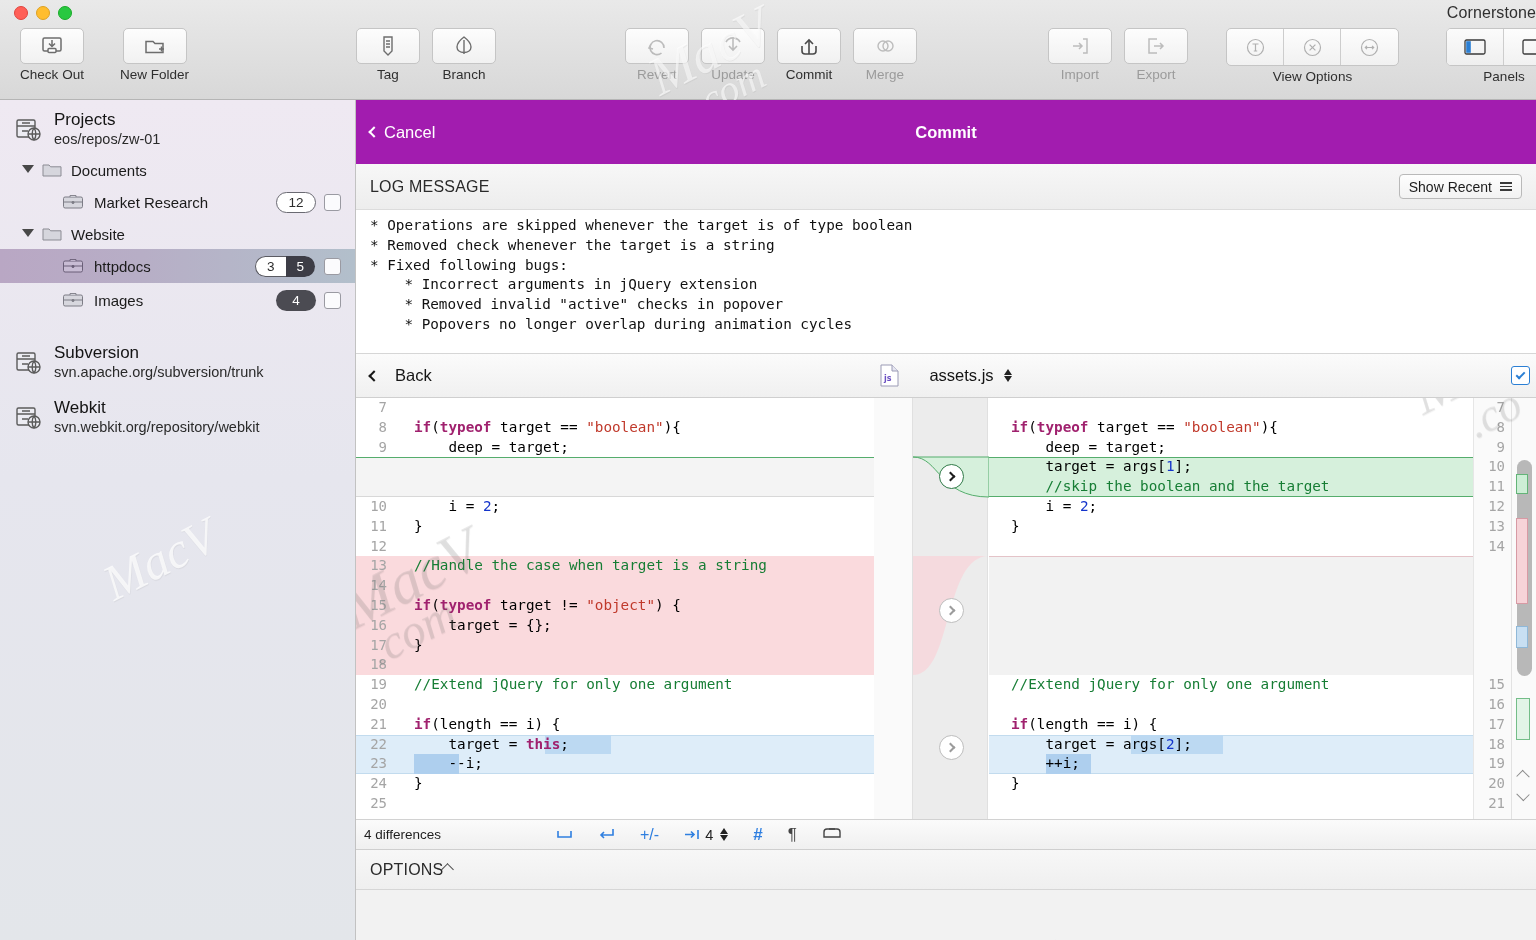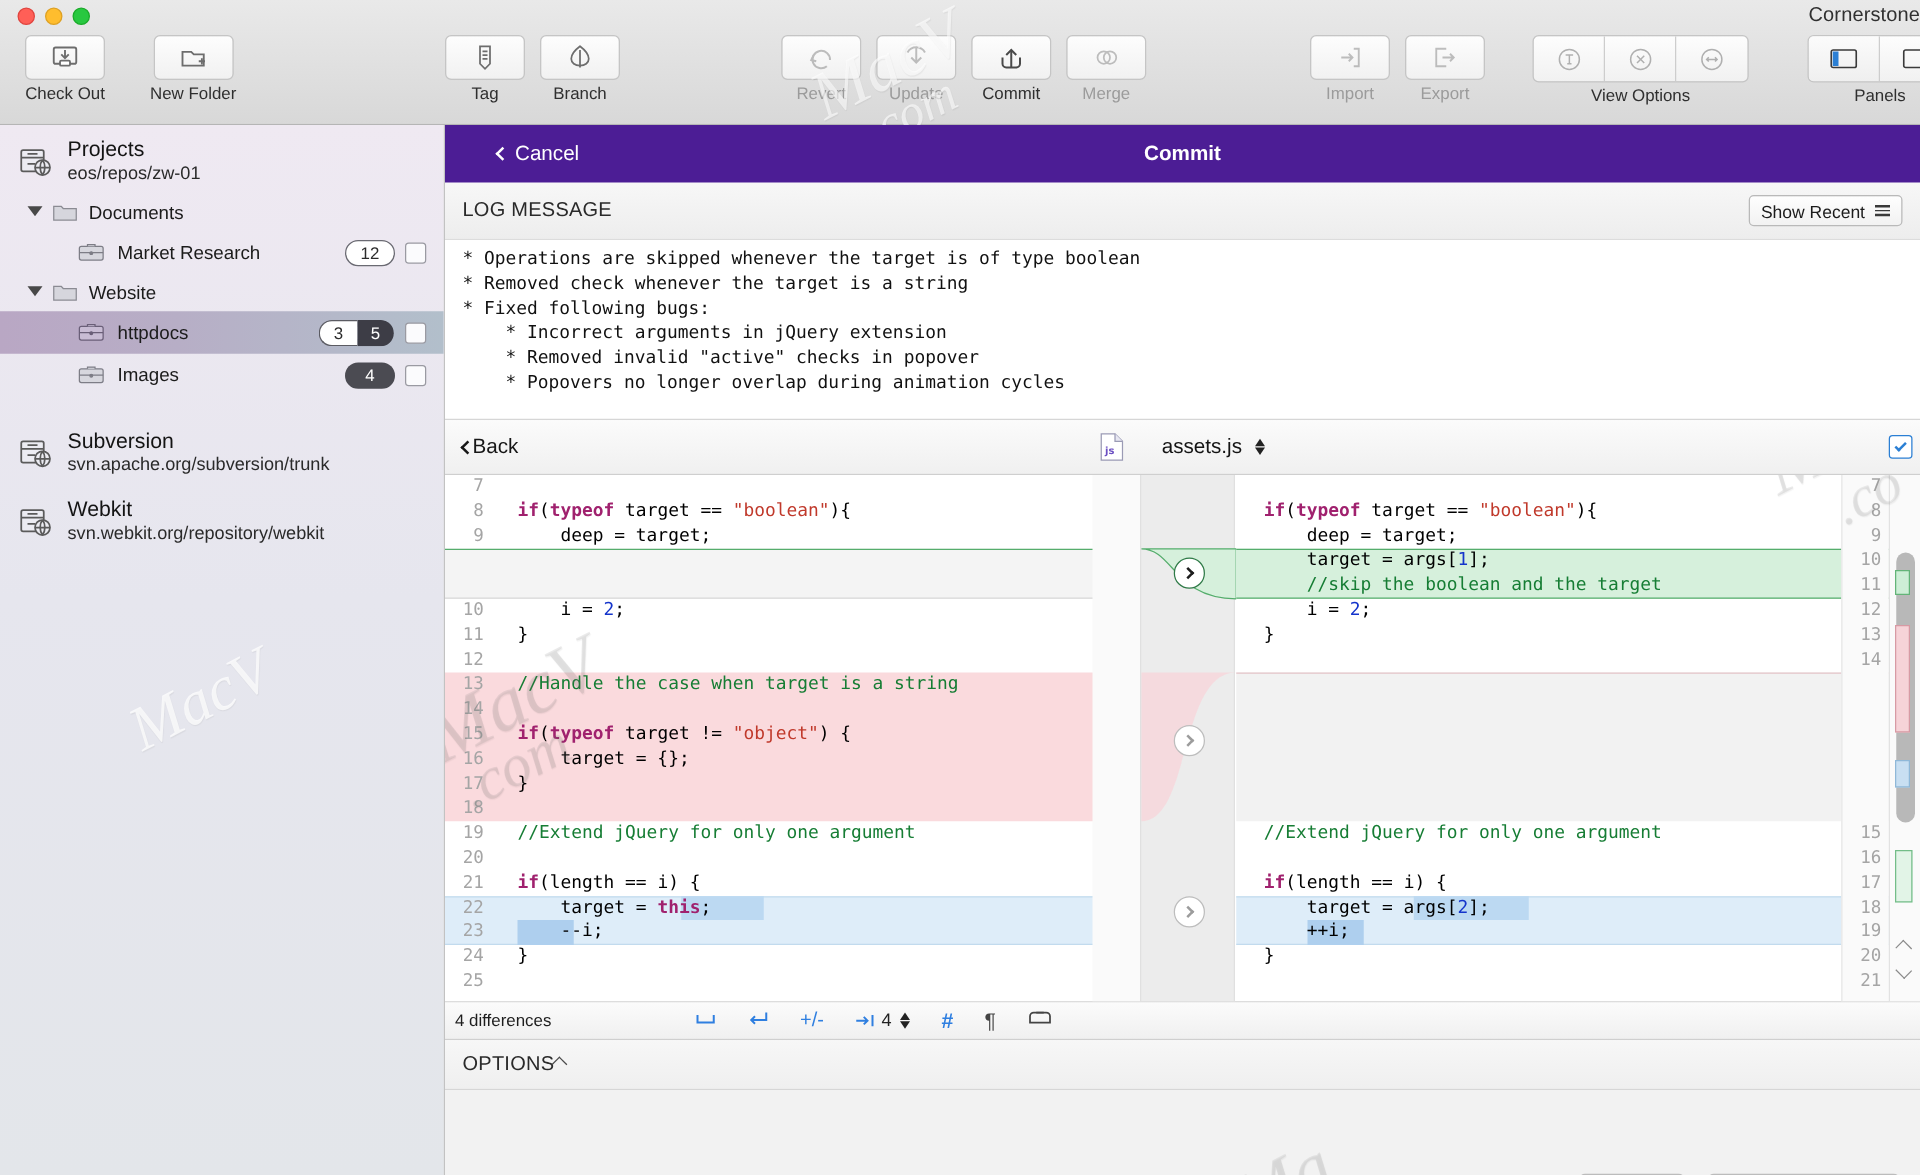--- a/index.html
+++ b/index.html
@@ -81,21 +81,21 @@
   .badge.split{ padding:0; background:transparent; display:flex; overflow:hidden;border-radius:11px;min-width:62px;}
   .badge.split .a{ background:#fff;color:#2b2b2b;border:1px solid #5b5b62;border-right:none;border-radius:11px 0 0 11px;padding:0 11px;display:flex;align-items:center;height:21px;font-size:13.5px;}
   .badge.split .b{ background:#3d3d46;color:#fff;border-radius:0 11px 11px 0;padding:0 11px;display:flex;align-items:center;height:21px;font-size:13.5px;}
   .badge.hollow{ background:#fff;color:#2b2b2b;border:1px solid #6a6a72; }
   .chk{ width:17px;height:17px;border:1px solid #9a9aa2;border-radius:3px;background:#fbfbfd;margin-right:14px;flex:none;}
   .sep-sp{ height:16px; }
 
   
   .main{ position:absolute; left:356px; top:100px; width:1180px; height:840px; background:#fff; }
   .sheet-hdr{
-    height:46px;background:#4c1d95;color:#fff;display:flex;align-items:center;position:relative;padding-left:28px;
+    height:64px;background:#a21caf;color:#fff;display:flex;align-items:center;position:relative;
   }
   .sheet-hdr .cancel{ font-size:16.5px;margin-left:14px;display:flex;align-items:center;gap:6px;}
   .sheet-hdr .ttl{ position:absolute;left:0;right:0;text-align:center;font-size:16.5px;font-weight:bold;pointer-events:none;}
   .chev-l{ display:inline-block;width:8px;height:8px;border-left:2px solid #fff;border-bottom:2px solid #fff;transform:rotate(45deg);}
 
   .logbar{
     height:46px;background:linear-gradient(to bottom,#f7f7f7,#ededed);
     border-bottom:1px solid #dcdcdc;display:flex;align-items:center;justify-content:space-between;
     padding:0 14px;
   }
@@ -110,21 +110,21 @@
   .logmsg{
     height:144px;background:#fff;padding:6px 14px 0 14px;
     font-family:"DejaVu Sans Mono", monospace;font-size:14.3px;line-height:19.8px;color:#111;
     white-space:pre; overflow:hidden; border-bottom:1px solid #d6d6d6;
   }
 
   .filebar{
     height:44px;background:linear-gradient(to bottom,#fbfbfb,#f0f0f0);
     border-bottom:1px solid #cfcfcf;display:flex;align-items:center;position:relative;
   }
-  .filebar .back{ font-size:16.5px;color:#171717;margin-left:14px;display:flex;align-items:center;gap:0;}
+  .filebar .back{ font-size:16.5px;color:#171717;margin-left:14px;display:flex;align-items:center;gap:17px;}
   .chev-d{ display:inline-block;width:8px;height:8px;border-left:2px solid #171717;border-bottom:2px solid #171717;transform:rotate(45deg);}
   .fname{ position:absolute;left:0;right:0;display:flex;align-items:center;justify-content:center;gap:8px;font-size:16.5px;color:#141414;}
   .js-ico{ width:41px;height:23px;}
   .updown{ display:flex;flex-direction:column;gap:1px;align-items:center;margin-left:2px;}
   .updown .u{ width:0;height:0;border-left:4.5px solid transparent;border-right:4.5px solid transparent;border-bottom:6px solid #222;}
   .updown .d{ width:0;height:0;border-left:4.5px solid transparent;border-right:4.5px solid transparent;border-top:6px solid #222;}
   .file-chk{
     position:absolute;right:6px;width:19px;height:19px;border:1.6px solid #2b7fd4;border-radius:3px;
     background:#fff;display:flex;align-items:center;justify-content:center;
   }

